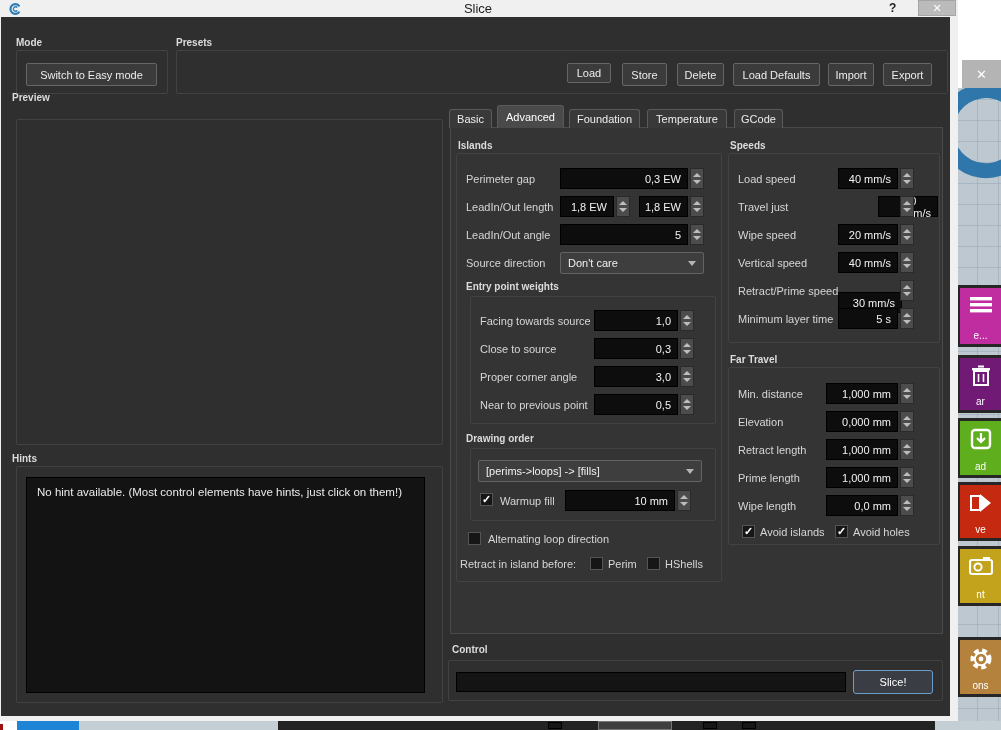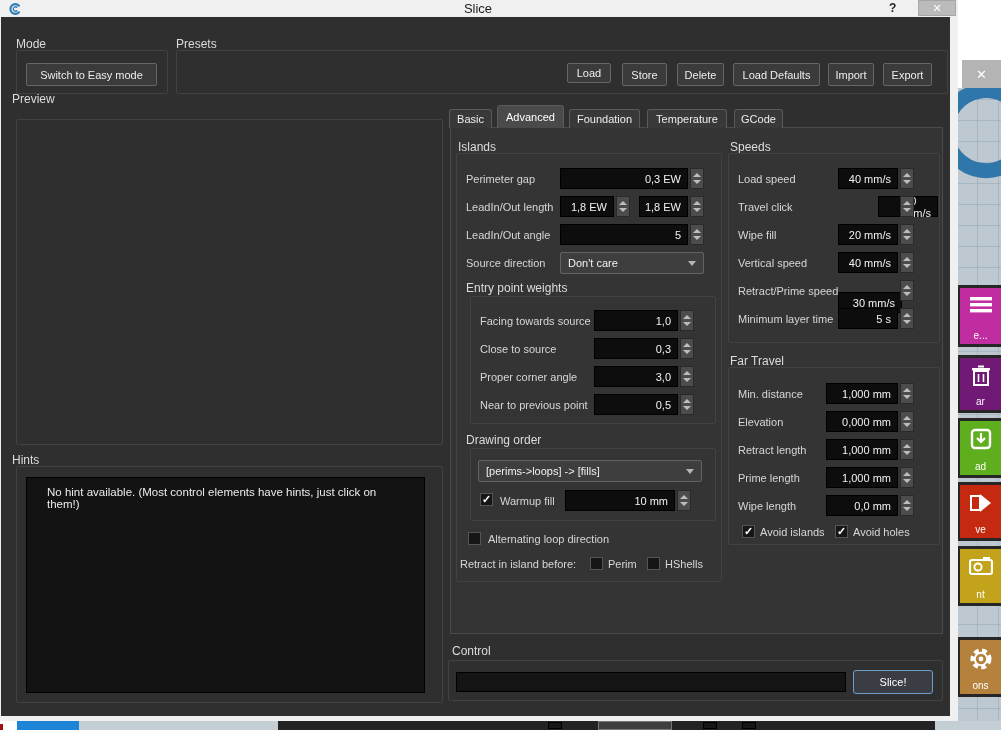--- a/index.html
+++ b/index.html
@@ -26,21 +26,21 @@
   .dlg-frame { position:absolute; left:0; top:0; width:958px; height:721px; background:#f0f0f0; }
   .dlg-body  { position:absolute; left:1px; top:17px; width:949px; height:699px; background:#2f2f2f; }
   .titlebar-title { position:absolute; left:0; top:1px; width:956px; text-align:center;
     font-size:13px; color:#1c1c1c; }
   .titlebar-help { position:absolute; left:889px; top:1px; font-size:12px; font-weight:bold; color:#222; }
   .titlebar-close { position:absolute; left:918px; top:0; width:38px; height:16px; background:#bbbbbb;
     border:1px solid #a6a6a6; color:#ffffff; font-size:11px; display:flex; align-items:center; justify-content:center; }
 
   
   .grp { position:absolute; border:1px solid #424242; border-radius:2px; }
-  .grp-lbl { position:absolute; color:#dcdcdc; font-size:12px; }
+  .grp-lbl { position:absolute; color:#dcdcdc; font-size:10px;font-weight:bold; }
   .lbl { position:absolute; color:#d6d6d6; font-size:11px; height:21px; display:flex; align-items:center; white-space:nowrap; }
   .input { position:absolute; height:21px; background:#0d0d0d; border:1px solid #000;
     color:#f2f2f2; font-size:11px; display:flex; align-items:center; justify-content:flex-end;
     padding-right:6px; }
   .spin { position:absolute; width:14px; height:21px; background:#4c4c4c; border:1px solid #2a2a2a;
     display:flex; flex-direction:column; align-items:center; justify-content:center; gap:3px; }
   .sa { width:0; height:0; border-left:4px solid transparent; border-right:4px solid transparent; }
   .sa.up { border-bottom:4px solid #bdbdbd; }
   .sa.dn { border-top:4px solid #bdbdbd; }
   .combo { position:absolute; height:22px; background:#3e3e3e; border:1px solid #636363; border-radius:2px;
@@ -57,21 +57,21 @@
     color:#ededed; font-size:11px; display:flex; align-items:center; justify-content:center;
     border-radius:3px 3px 0 0; }
   .tab.active { background:#4a4a4a; color:#ffffff; z-index:3; }
   .panel { position:absolute; left:450px; top:127px; width:493px; height:507px;
     background:#343434; border:1px solid #4a4a4a; }
 
   .preview-inner { position:absolute; left:27px; top:129px; width:399px; height:308px; background:#3a3a3a;
     border:1px solid #343434; display:flex; align-items:center; justify-content:center;
     color:#6f6f6f; font-size:19px; letter-spacing:4px; white-space:nowrap; }
   .hints-inner { position:absolute; left:26px; top:477px; width:399px; height:216px; background:#131313;
-    border:1px solid #000; color:#ebebeb; font-size:11.5px; padding:8px 20px; }
+    border:1px solid #000; color:#ebebeb; font-size:11.5px; padding:8px 10px; }
   .progress { position:absolute; left:456px; top:672px; width:390px; height:20px; background:#141414; border:1px solid #000; }
   .slice-btn { position:absolute; left:853px; top:670px; width:80px; height:24px; background:#3a3e44;
     border:1px solid #6e9dc9; border-radius:3px; color:#ffffff; font-size:11px;
     display:flex; align-items:center; justify-content:center; }
 </style>
 </head>
 <body>
 
 <div class="screen">
 
@@ -258,28 +258,28 @@
   <div class="grp-lbl" style="left:730px;top:140px;">Speeds</div>
   <div class="grp" style="left:728px;top:153px;width:212px;height:190px;"></div>
 
   <div class="lbl" style="left:738px;top:168px;">Load speed</div>
   <div class="input" style="left:838px;top:168px;width:60px;">40 mm/s</div>
   <div class="spin" style="left:900px;top:168px;">
       <div class="sa up"></div>
       <div class="sa dn"></div>
     </div>
 
-  <div class="lbl" style="left:738px;top:196px;">Travel click</div>
+  <div class="lbl" style="left:738px;top:196px;">Travel just</div>
   <div class="input" style="left:878px;top:196px;width:60px;padding-left:48px;">80 mm/s</div>
   <div class="spin" style="left:900px;top:196px;">
       <div class="sa up"></div>
       <div class="sa dn"></div>
     </div>
 
-  <div class="lbl" style="left:738px;top:224px;">Wipe fill</div>
+  <div class="lbl" style="left:738px;top:224px;">Wipe speed</div>
   <div class="input" style="left:838px;top:224px;width:60px;">20 mm/s</div>
   <div class="spin" style="left:900px;top:224px;">
       <div class="sa up"></div>
       <div class="sa dn"></div>
     </div>
 
   <div class="lbl" style="left:738px;top:252px;">Vertical speed</div>
   <div class="input" style="left:838px;top:252px;width:60px;">40 mm/s</div>
   <div class="spin" style="left:900px;top:252px;">
       <div class="sa up"></div>

